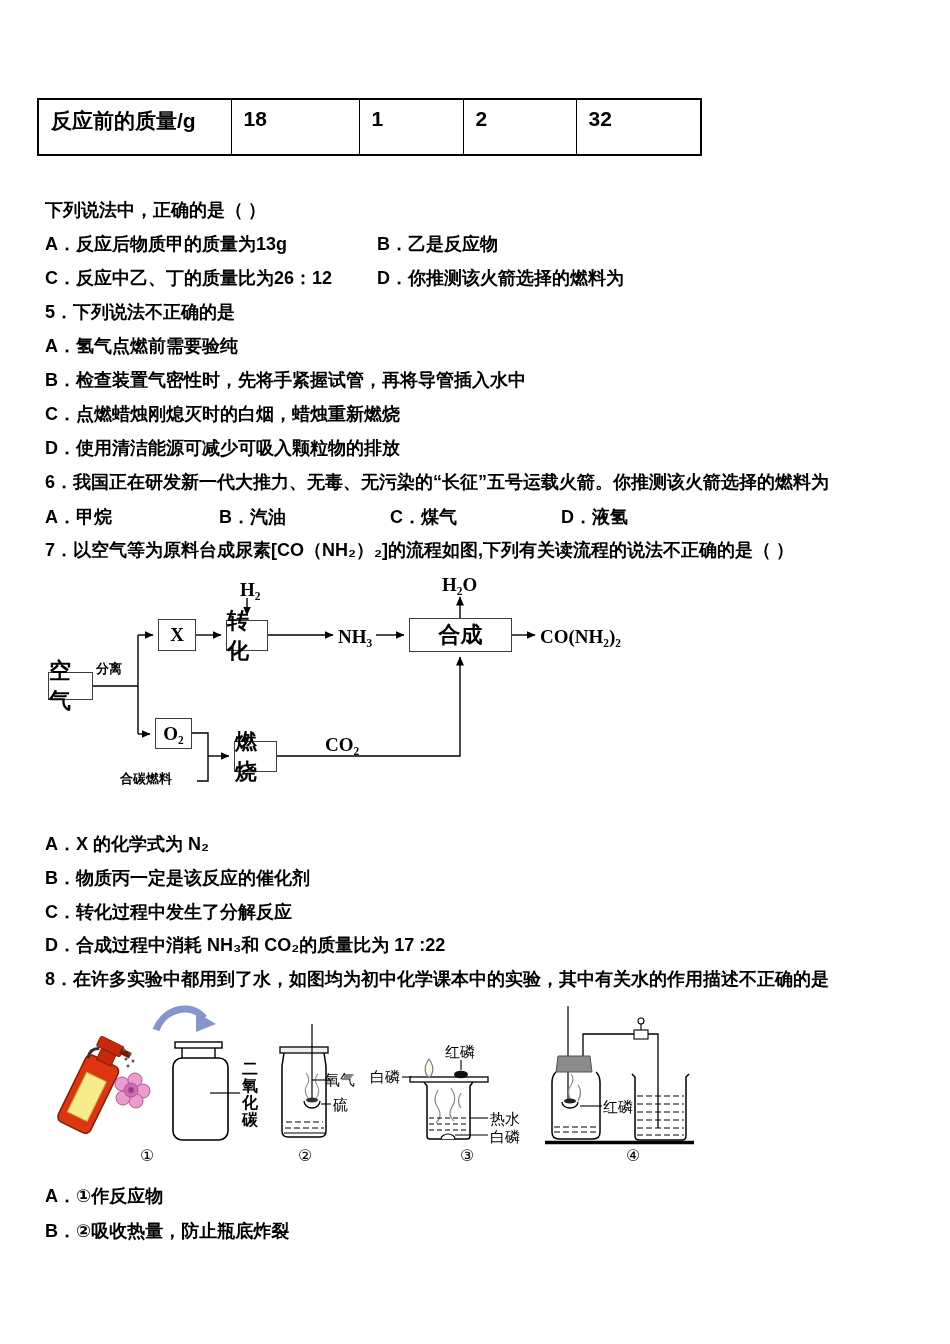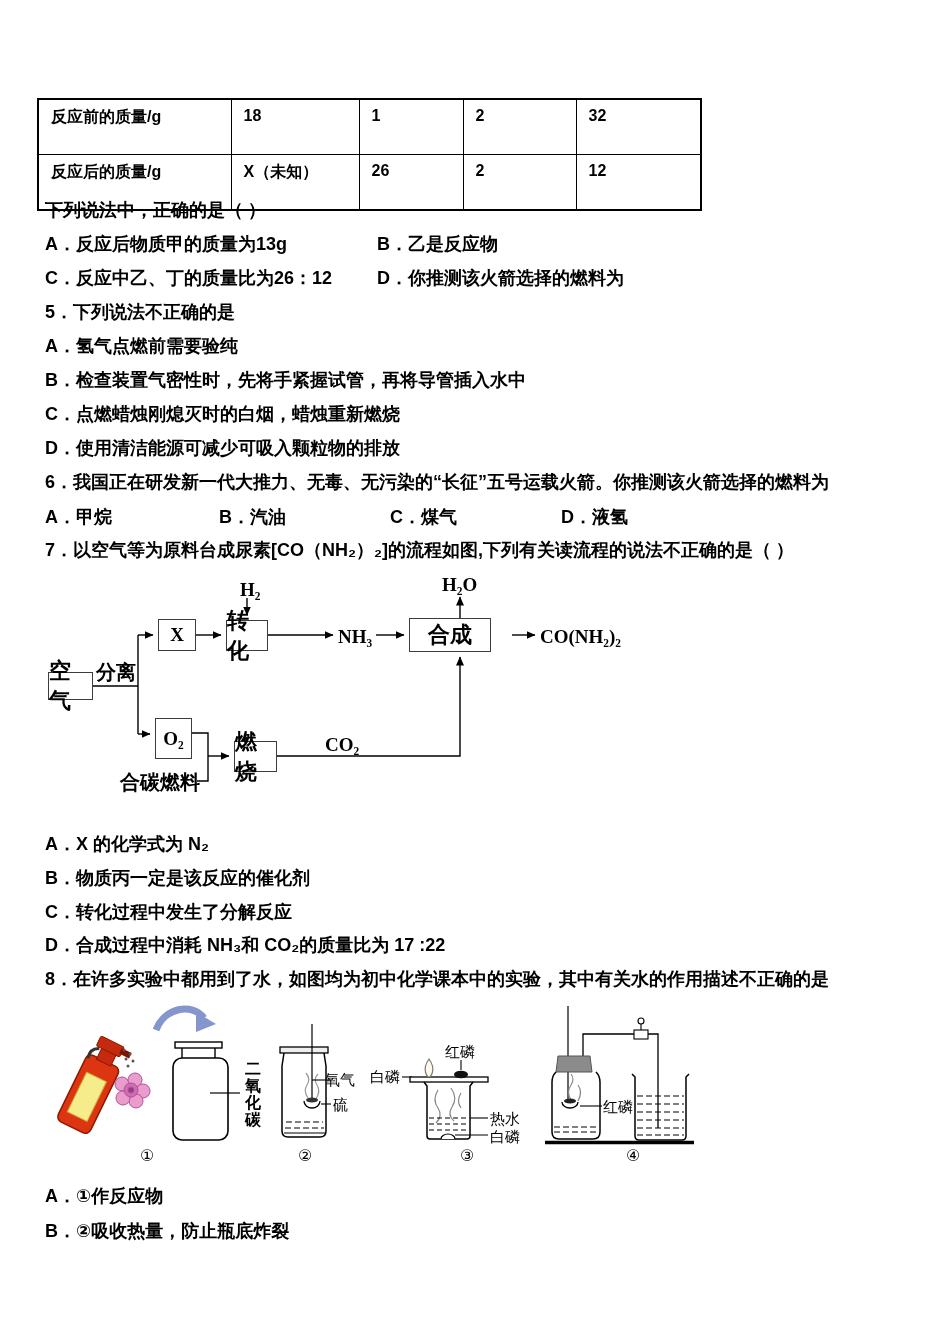--- a/index.html
+++ b/index.html
@@ -5,33 +5,33 @@
   html,body{margin:0;padding:0;}
   body{
     width:950px;height:1344px;background:#fff;position:relative;overflow:hidden;
     font-family:"Liberation Sans","DejaVu Sans",sans-serif;color:#000;
   }
   
   .tl{position:absolute;left:45px;font-size:18px;font-weight:bold;line-height:1.15;white-space:nowrap;}
   
   .mass-table{position:absolute;left:37px;top:98px;border-collapse:collapse;table-layout:fixed;}
   .mass-table td{border:1.6px solid #000;height:47px;vertical-align:top;
-    padding:7px 0 0 12px;font-size:16px;font-weight:bold;white-space:nowrap;}
+    padding:7px 0 0 12px;font-size:21px;font-weight:bold;white-space:nowrap;}
   .mass-table{border:2px solid #000;}
   
   .flow{position:absolute;left:40px;top:572px;width:600px;height:235px;}
   .flow svg{position:absolute;left:0;top:0;}
   .fbox{position:absolute;border:1.4px solid #3c3c3c;background:#fff;display:flex;
     align-items:center;justify-content:center;font-weight:bold;font-size:22px;box-sizing:border-box;}
-  .flab{position:absolute;font-weight:bold;font-size:20px;white-space:nowrap;line-height:1;}
+  .flab{position:absolute;font-weight:bold;font-size:13px;white-space:nowrap;line-height:1;}
   .formula{font-family:"Liberation Serif","DejaVu Serif",serif;font-size:19px;}
   
   .apparatus{position:absolute;left:40px;top:1000px;width:680px;height:180px;}
   .apparatus svg{position:absolute;left:0;top:0;}
-  .alab{position:absolute;font-size:15px;font-weight:400;white-space:nowrap;line-height:1;text-align:right;}
+  .alab{position:absolute;font-size:15px;font-weight:400;white-space:nowrap;line-height:1;}
   .vlab{width:19px;line-height:17px;word-break:break-all;white-space:normal;font-size:16px;font-weight:bold;}
   .fig-num{font-size:16px;font-weight:400;}
 </style>
 </head>
 <body>
 
 <div>
 
   <table class="mass-table">
     <colgroup>
@@ -41,27 +41,20 @@
         <col style="width:113px">
         <col style="width:125px">
       </colgroup>
     <tbody>
         <tr>
       <td>反应前的质量/g</td>
       <td>18</td>
       <td>1</td>
       <td>2</td>
       <td>32</td>
-    </tr>
-    <tr>
-      <td>反应后的质量/g</td>
-      <td>X（未知）</td>
-      <td>26</td>
-      <td>2</td>
-      <td>12</td>
     </tr>
   </tbody>
     </table>
 
   <div class="tl" style="top:200px">下列说法中，正确的是（    ）</div>
   <div class="tl" style="top:234px">A．反应后物质甲的质量为13g</div>
   <div class="tl" style="top:234px;left:377px">B．乙是反应物</div>
   <div class="tl" style="top:268px">C．反应中乙、丁的质量比为26：12</div>
   <div class="tl" style="top:268px;left:377px">D．你推测该火箭选择的燃料为</div>
 
@@ -98,22 +91,22 @@
         <line x1="472" y1="63" x2="495" y2="63" marker-end="url(#arr)"></line>
         <line x1="98" y1="162" x2="110" y2="162" marker-end="url(#arr)"></line>
         <polyline points="152,161 168,161 168,209 157,209"></polyline>
         <line x1="168" y1="184" x2="189" y2="184" marker-end="url(#arr)"></line>
         <polyline points="237,184 420,184 420,85" marker-end="url(#arr)"></polyline>
       </g>
     </svg>
     <div class="fbox" style="left:8px;top:100px;width:45px;height:28px">空气</div>
     <div class="fbox formula" style="left:118px;top:47px;width:38px;height:32px;font-weight:bold">X</div>
     <div class="fbox" style="left:186px;top:48px;width:42px;height:31px">转化</div>
-    <div class="fbox" style="left:369px;top:46px;width:82px;height:34px">合成</div>
-    <div class="fbox formula" style="left:115px;top:146px;width:37px;height:41px;font-weight:bold">O₂</div>
+    <div class="fbox" style="left:369px;top:46px;width:103px;height:34px">合成</div>
+    <div class="fbox formula" style="left:115px;top:146px;width:37px;height:31px;font-weight:bold">O₂</div>
     <div class="fbox" style="left:194px;top:169px;width:43px;height:31px">燃烧</div>
     <div class="flab" style="left:56px;top:90px">分离</div>
     <div class="flab formula" style="left:200px;top:8px">H₂</div>
     <div class="flab formula" style="left:298px;top:55px">NH₃</div>
     <div class="flab formula" style="left:402px;top:3px">H₂O</div>
     <div class="flab formula" style="left:500px;top:55px">CO(NH₂)₂</div>
     <div class="flab formula" style="left:285px;top:163px">CO₂</div>
     <div class="flab" style="left:80px;top:200px">合碳燃料</div>
   </div>
 

